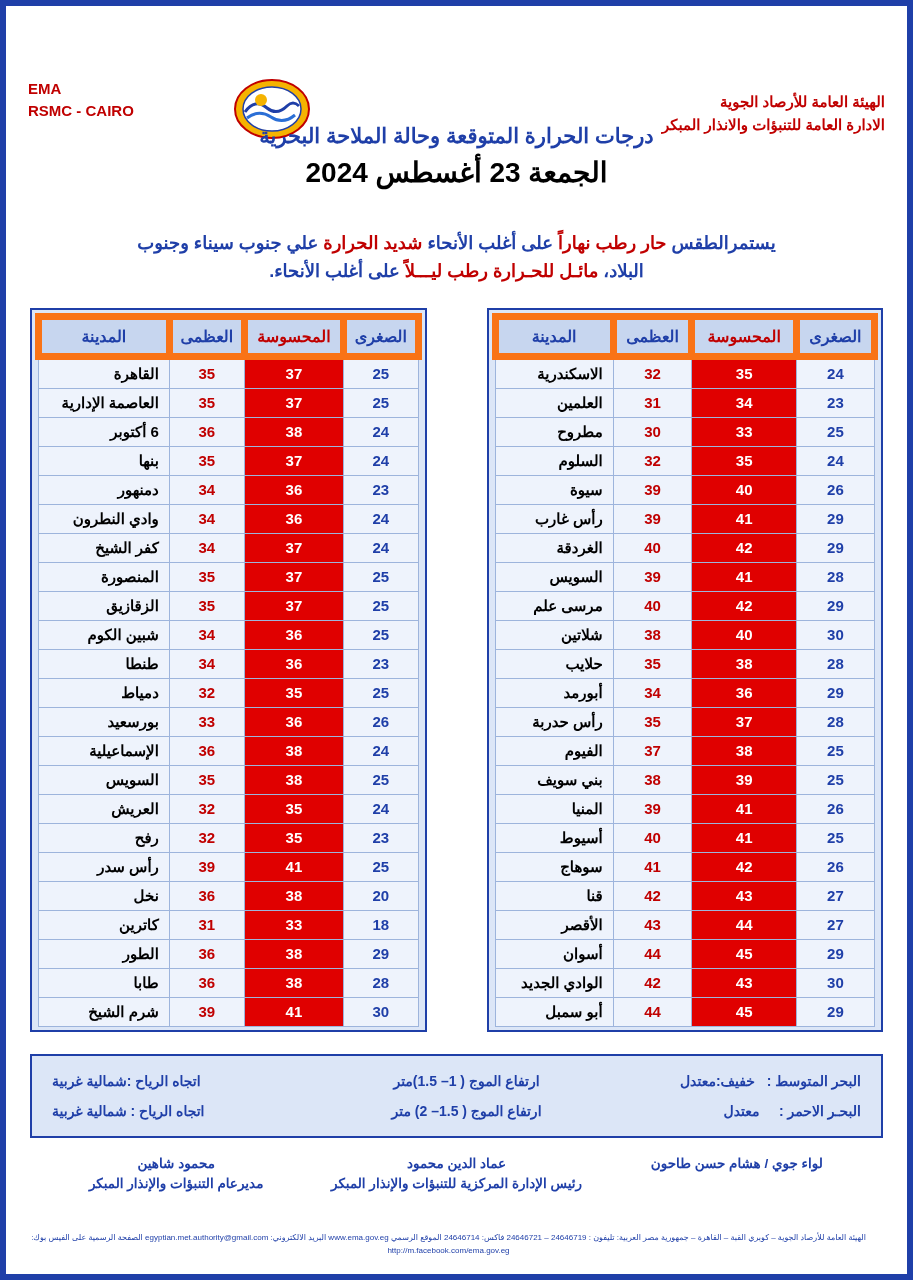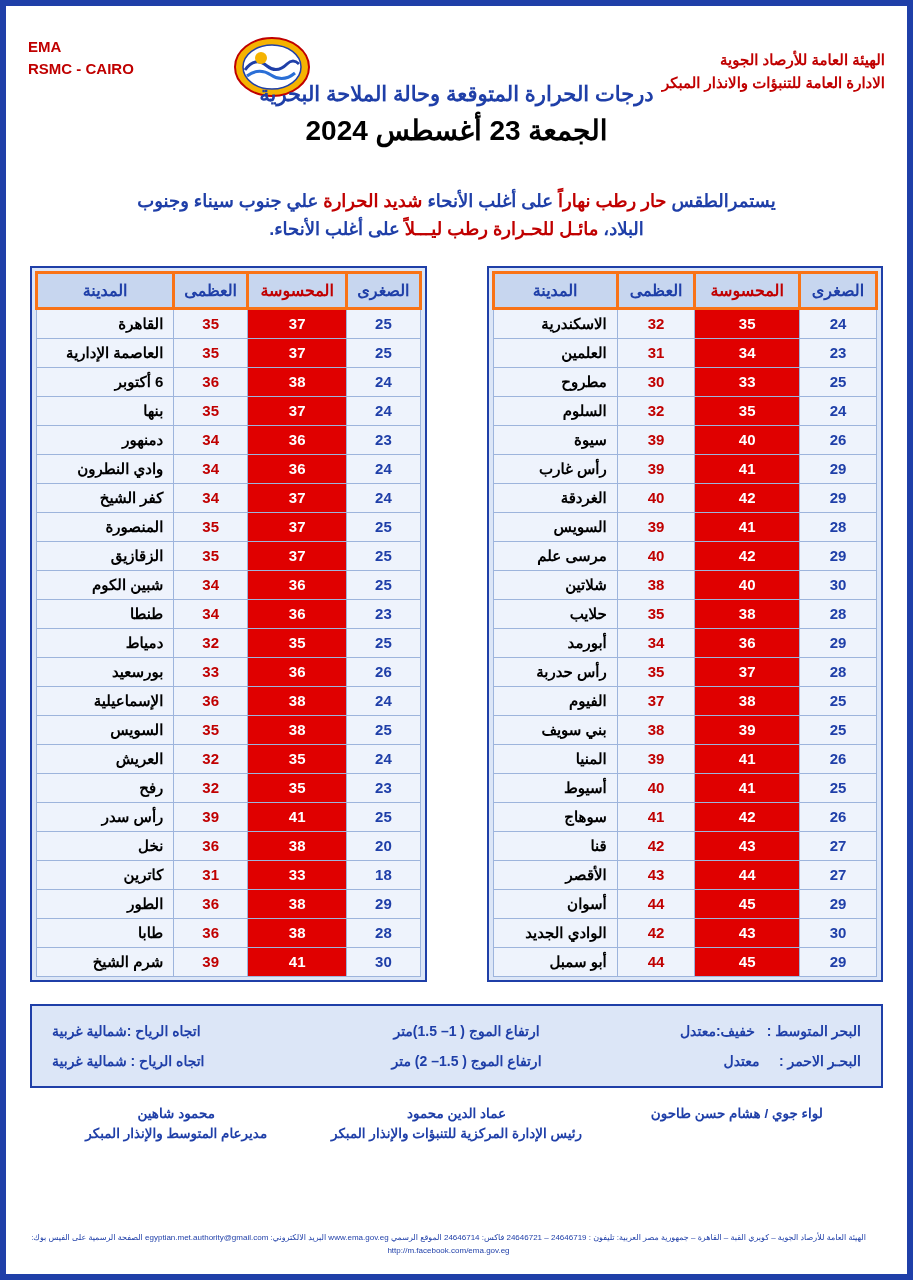--- a/index.html
+++ b/index.html
@@ -16,20 +16,21 @@
     border:6px solid #1f3fa8;
     box-sizing:border-box;
     background:#fff;
   }
   
   .header{
     position:relative;
     height:170px;
     padding:8px 18px 0 18px;
     box-sizing:border-box;
+    margin-top:42px;
   }
   .ema-block{
     position:absolute;
     right:22px;top:30px;
     text-align:right;
     color:#c00000;
     font-weight:bold;
     font-size:15px;
     line-height:1.45;
     direction:ltr;
@@ -98,21 +99,21 @@
     border-collapse:collapse;
     width:100%;
     font-size:15px;
     font-weight:bold;
   }
   th{
     background:#c7d6ef;
     color:#1f3fa8;
     font-size:16px;
     padding:7px 2px;
-    border:3px solid #f97316;
+    border:7px solid #f97316;
   }
   th.felt{color:#c00000;}
   td{
     border:1px solid #9db4dc;
     padding:4px 3px;
     text-align:center;
     background:#eef3fc;
     height:20px;
   }
   td.city{
@@ -537,19 +538,19 @@
   <div class="signs">
     <div>
       <div>لواء جوي / هشام حسن طاحون</div>
     </div>
     <div>
       <div>عماد الدين محمود</div>
       <div>رئيس الإدارة المركزية للتنبؤات والإنذار المبكر</div>
     </div>
     <div>
       <div>محمود شاهين</div>
-      <div>مديرعام المتوسط والإنذار المبكر</div>
+      <div>مديرعام التنبؤات والإنذار المبكر</div>
     </div>
   </div>
 
   <div class="footer-addr">الهيئة العامة للأرصاد الجوية – كوبري القبة – القاهرة – جمهورية مصر العربية: تليفون : 24646719 – 24646721 فاكس: 24646714 الموقع الرسمي www.ema.gov.eg البريد الالكتروني: egyptian.met.authority@gmail.com الصفحة الرسمية على الفيس بوك: http://m.facebook.com/ema.gov.eg</div>
 
 </div>
 
 </body></html>

